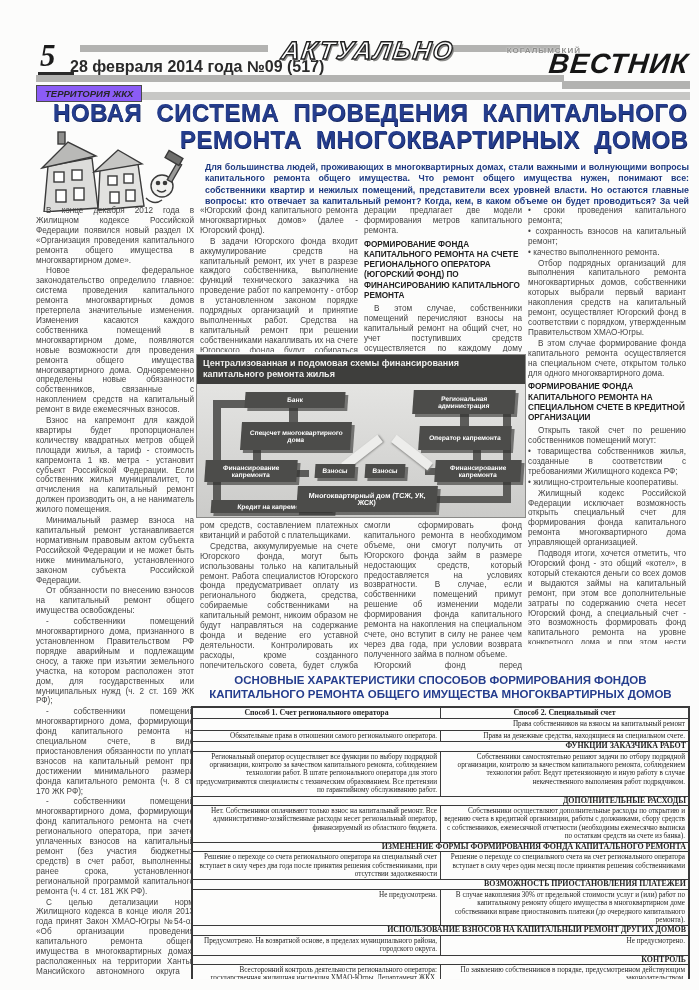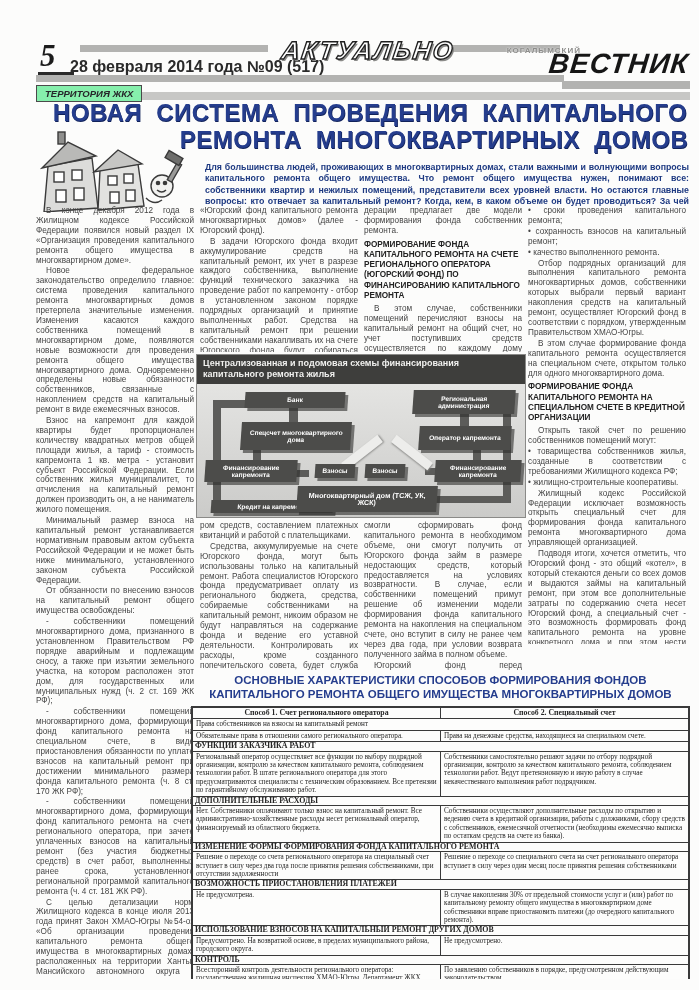--- a/index.html
+++ b/index.html
@@ -14,21 +14,21 @@
   .dateline{position:absolute;left:70px;top:58px;font-size:16px;font-weight:700;color:#2a2a2a}
   .section-word{position:absolute;left:268px;top:36px;width:200px;text-align:center;
       font-weight:900;font-style:italic;font-size:25px;letter-spacing:2px;color:#fff;
       -webkit-text-stroke:1.4px #1f1f1f;text-shadow:2px 2px 0 #8a8a88;transform:skewX(-8deg)}
   .masthead{position:absolute;right:10px;top:48px;font-weight:900;font-style:italic;
       font-size:28px;letter-spacing:1px;color:#161616;transform:skewX(-6deg)}
   .masthead-small{position:absolute;right:118px;top:46px;font-size:8px;font-weight:700;
       letter-spacing:1px;color:#8d8d8b;text-shadow:0 0 2px #fff}
   
   .rubric-strip{position:absolute;left:36px;top:92px;width:654px;height:8px;background:#c7c7c5}
-  .rubric{position:absolute;left:36px;top:85px;background:#86efac;border:1px solid #4a4a4a;
+  .rubric{position:absolute;left:36px;top:85px;background:#8b5cf6;border:1px solid #4a4a4a;
       padding:2px 8px;font-size:9.5px;font-weight:700;font-style:italic;color:#26262a}
   
   .headline{position:absolute;font-weight:800;color:#253d8d;letter-spacing:.5px;
       word-spacing:7px;font-size:24px;line-height:26px;text-align:center;
       text-shadow:.6px .6px 0 #11225a}
   .hl1{left:48px;top:100px;width:644px}
   .hl2{left:178px;top:127px;width:512px}
   
   .lead{position:absolute;left:205px;top:162px;width:484px;height:47px;overflow:hidden;
       font-size:8.8px;line-height:11.4px;font-weight:700;color:#1e3a82;text-align:justify}
@@ -49,21 +49,21 @@
       font-weight:700;display:flex;align-items:center;justify-content:center;text-align:center;
       padding:2px;box-shadow:3px 3px 0 rgba(45,45,43,.6);transform:skewX(-4deg)}
   .pipe{position:absolute;background:#5c5c5a}
   .beam{position:absolute;background:#ededeb;box-shadow:1px 1px 2px #8a8a88}
   
   .tblwrap{position:absolute;left:191px;top:671px;width:499px;height:308px;overflow:hidden}
   .tbl-title{color:#253d8d;font-weight:800;font-size:11.5px;line-height:14px;
       text-align:center;margin:2px 4px 5px}
   table.cmp{width:100%;border-collapse:collapse;font-family:"Liberation Serif",serif;
       font-size:7.2px;line-height:8.4px;color:#262626;border:2px solid #3a3a3a;background:#fdfdfc}
-  .cmp th,.cmp td{border:1px solid #3a3a3a;padding:1px 3px;vertical-align:top;text-align:left}
+  .cmp th,.cmp td{border:1px solid #3a3a3a;padding:1px 3px;vertical-align:top;text-align:right}
   .cmp th{width:50%;text-align:center;font-weight:700;font-size:7.8px}
   .cmp td.section{font-weight:700;font-size:7.9px;padding:0 2px}
 </style>
 </head>
 <body>
 
 <div class="page">
 
   <div class="pagenum">5</div>
   <div class="pagenum-rule"></div>
@@ -118,21 +118,21 @@
       <p class="para">- собственники помещений многоквартирного дома, признанного в установленном Правительством РФ порядке аварийным и подлежащим сносу, а также при изъятии земельного участка, на котором расположен этот дом, для государственных или муниципальных нужд (ч. 2 ст. 169 ЖК РФ);</p>
       <p class="para">- собственники помещений многоквартирного дома, формирующие фонд капитального ремонта на специальном счете, в виде приостановления обязанности по уплате взносов на капитальный ремонт при достижении минимального размера фонда капитального ремонта (ч. 8 ст. 170 ЖК РФ);</p>
       <p class="para">- собственники помещений многоквартирного дома, формирующие фонд капитального ремонта на счете регионального оператора, при зачете уплаченных взносов на капитальный ремонт (без участия бюджетных средств) в счет работ, выполненных ранее срока, установленного региональной программой капитального ремонта (ч. 4 ст. 181 ЖК РФ).</p>
       <p class="para">С целью детализации норм Жилищного кодекса в конце июля 2013 года принят Закон ХМАО-Югры №54-оз «Об организации проведения капитального ремонта общего имущества в многоквартирных домах, расположенных на территории Ханты-Мансийского автономного округа - Югры» (далее - Закон).</p>
     </div>
   <div class="col" style="left:200px;top:206px;height:146px">
       <p class="para cont">«Югорский фонд капитального ремонта многоквартирных домов» (далее - Югорский фонд).</p>
       <p class="para">В задачи Югорского фонда входит аккумулирование средств на капитальный ремонт, их учет в разрезе каждого собственника, выполнение функций технического заказчика на проведение работ по капремонту - отбор в установленном законом порядке подрядных организаций и принятие выполненных работ. Средства на капитальный ремонт при решении собственниками накапливать их на счете Югорского фонда будут собираться через единый информационный расчетный центр, который будет заниматься сбо-</p>
     </div>
   <div class="col" style="left:364px;top:206px;height:146px">
-      <p class="para cont">дерации предлагает две модели формирования фонда собственник ремонта.</p>
+      <p class="para cont">дерации предлагает две модели формирования метров капитального ремонта.</p>
       <p class="para subhead">ФОРМИРОВАНИЕ ФОНДА КАПИТАЛЬНОГО РЕМОНТА НА СЧЕТЕ РЕГИОНАЛЬНОГО ОПЕРАТОРА (ЮГОРСКИЙ ФОНД) ПО ФИНАНСИРОВАНИЮ КАПИТАЛЬНОГО РЕМОНТА</p>
       <p class="para">В этом случае, собственники помещений перечисляют взносы на капитальный ремонт на общий счет, но учет поступивших средств осуществляется по каждому дому отдельно.</p>
     </div>
   <div class="col" style="left:528px;top:206px;height:438px">
       <p class="para cont">• сроки проведения капитального ремонта;</p>
       <p class="para cont">• сохранность взносов на капитальный ремонт;</p>
       <p class="para cont">• качество выполненного ремонта.</p>
       <p class="para">Отбор подрядных организаций для выполнения капитального ремонта многоквартирных домов, собственники которых выбрали первый вариант накопления средств на капитальный ремонт, осуществляет Югорский фонд в соответствии с порядком, утвержденным Правительством ХМАО-Югры.</p>
       <p class="para">В этом случае формирование фонда капитального ремонта осуществляется на специальном счете, открытом только для одного многоквартирного дома.</p>
       <p class="para subhead">ФОРМИРОВАНИЕ ФОНДА КАПИТАЛЬНОГО РЕМОНТА НА СПЕЦИАЛЬНОМ СЧЕТЕ В КРЕДИТНОЙ ОРГАНИЗАЦИИ</p>

